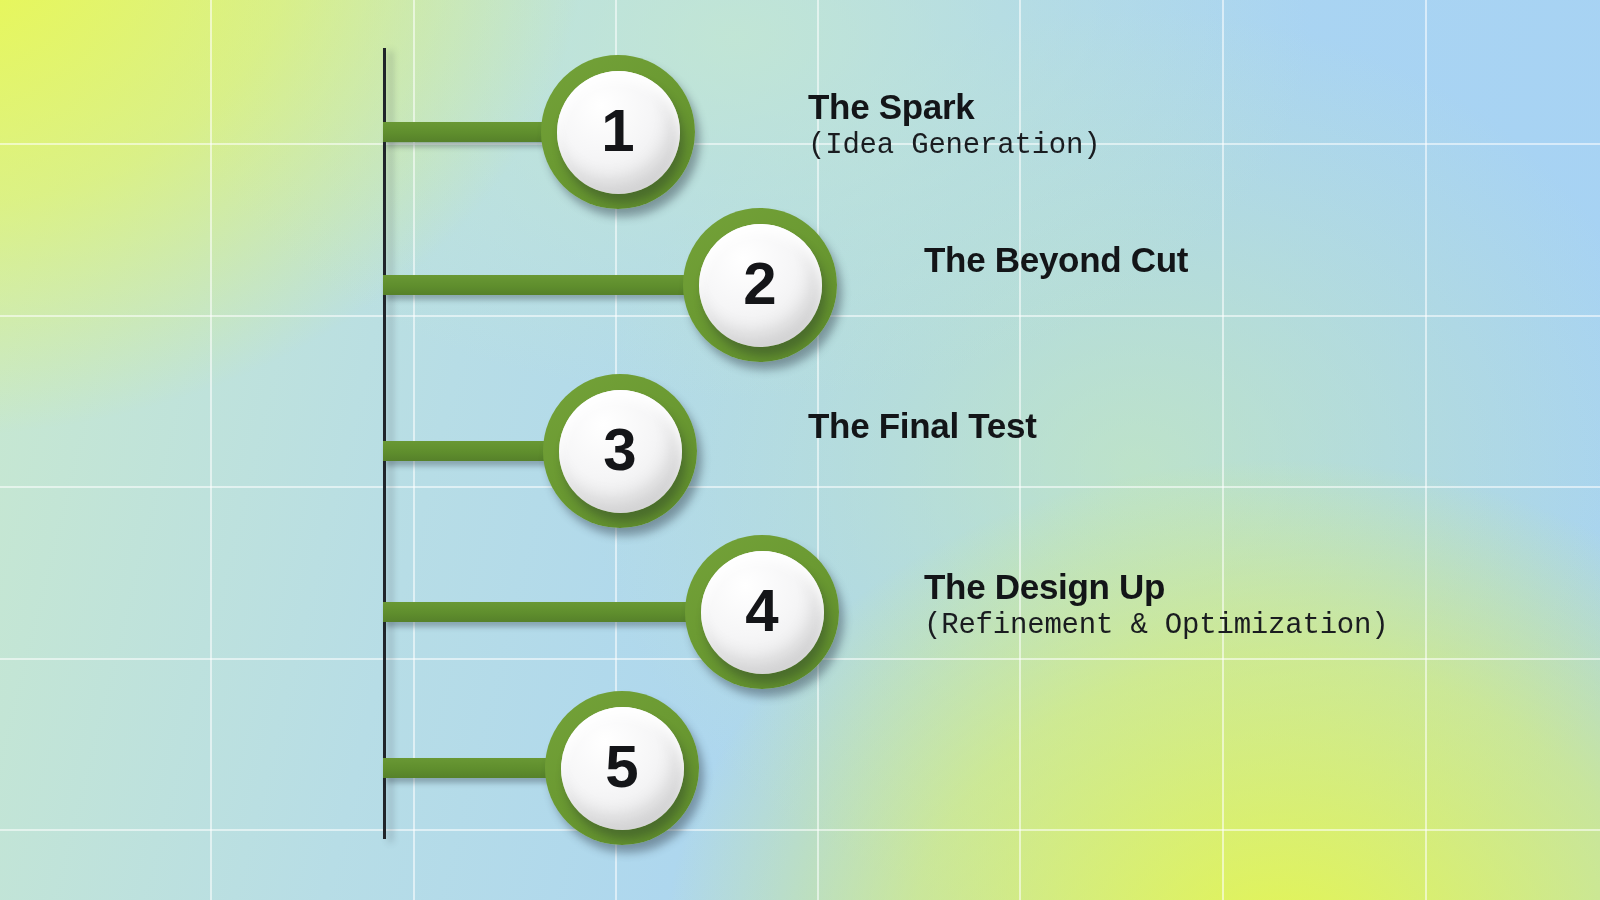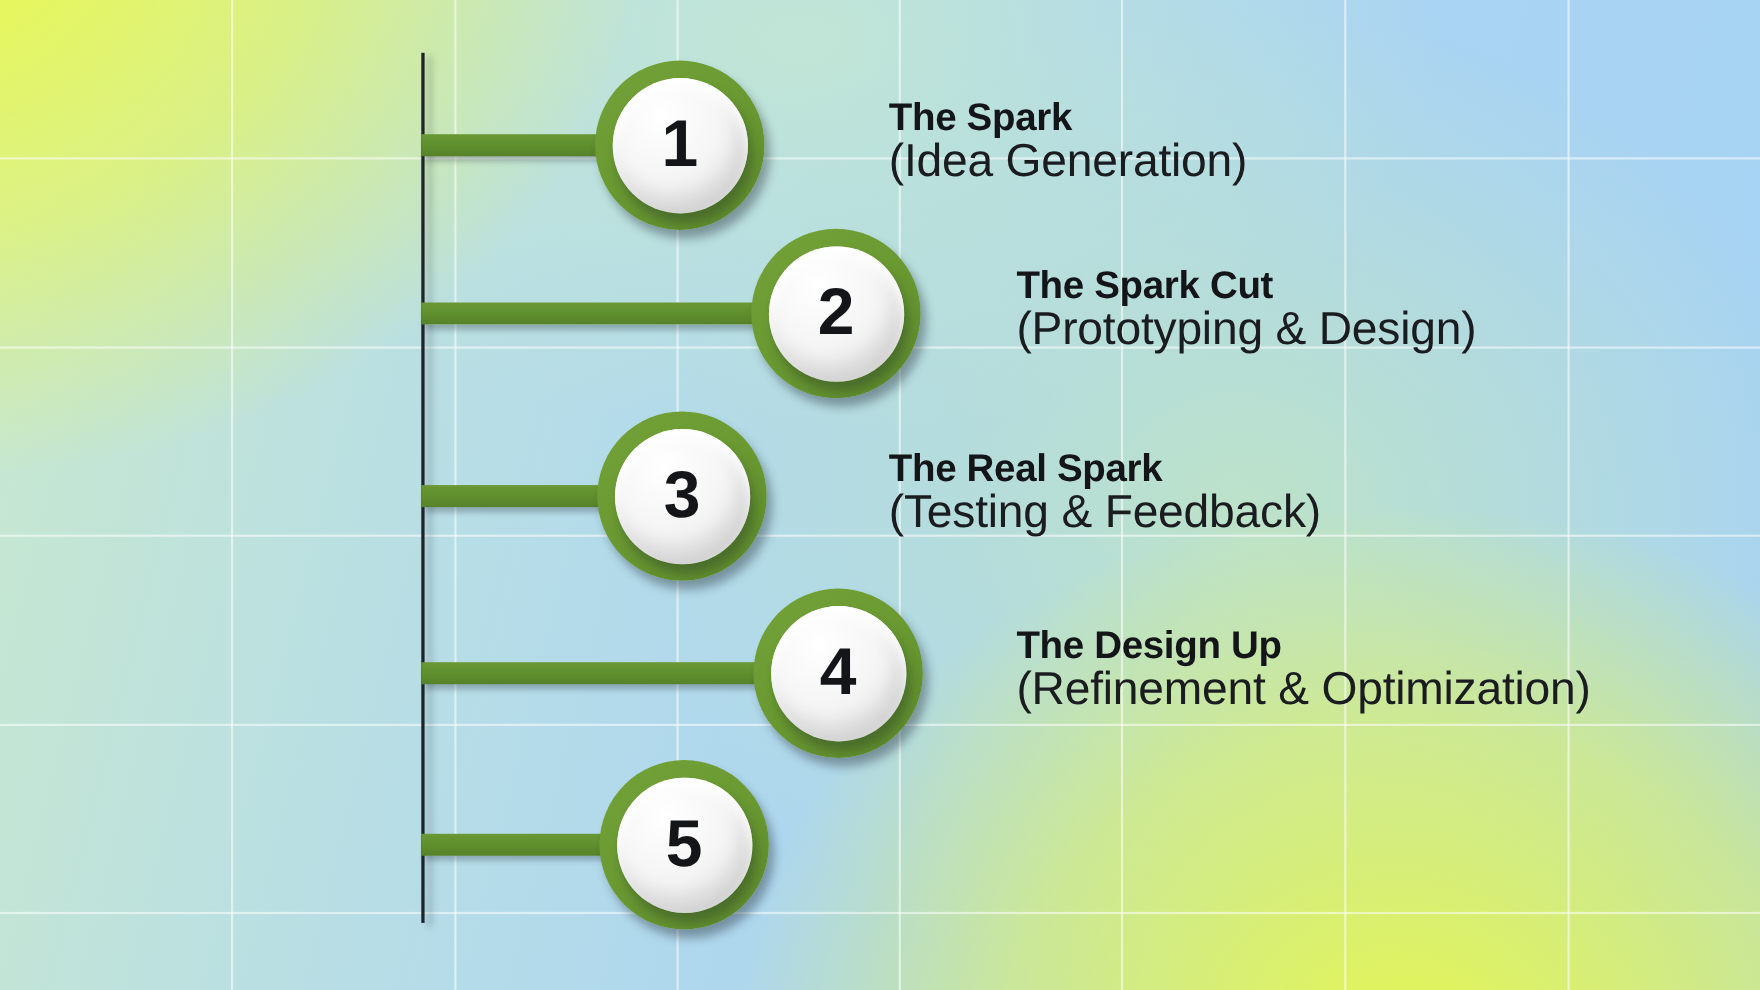--- a/index.html
+++ b/index.html
@@ -56,21 +56,21 @@
   }
   .num{
     font-size:60px; font-weight:700; color:#141518; line-height:1;
     transform:translateY(-1px);
   }
   .label{
     position:absolute; left:var(--tx); top:calc(var(--cy) - 45px);
     white-space:nowrap; line-height:39px;margin-left:44px;
   }
   .label .title{font-size:35px; font-weight:700; color:#131518; letter-spacing:-0.3px;}
-  .label .subtitle{font-size:42px; font-weight:400; color:#1a1c20; letter-spacing:-0.2px;}
+  .label .subtitle{font-size:29px; font-weight:400; color:#1a1c20; letter-spacing:-0.2px;font-family:Liberation Mono, monospace;}
 </style>
 </head>
 <body>
 
 <div class="canvas">
 
   <div>
     <div class="gridline v" style="left:210px"></div>
     <div class="gridline v" style="left:413px"></div>
     <div class="gridline v" style="left:615px"></div>
@@ -101,35 +101,33 @@
   </div>
 
   <div class="row2">
     <div class="connector"></div>
     <div class="ring">
       <div class="disc">
         <div class="num">2</div>
       </div>
     </div>
     <div class="label">
-      <div class="title">The Spark Cut</div>
-      <div class="subtitle">(Prototyping &amp; Design)</div>
+      <div class="title">The Beyond Cut</div>
     </div>
   </div>
 
   <div class="row3">
     <div class="connector"></div>
     <div class="ring">
       <div class="disc">
         <div class="num">3</div>
       </div>
     </div>
     <div class="label">
-      <div class="title">The Real Spark</div>
-      <div class="subtitle">(Testing &amp; Feedback)</div>
+      <div class="title">The Final Test</div>
     </div>
   </div>
 
   <div class="row4">
     <div class="connector"></div>
     <div class="ring">
       <div class="disc">
         <div class="num">4</div>
       </div>
     </div>

